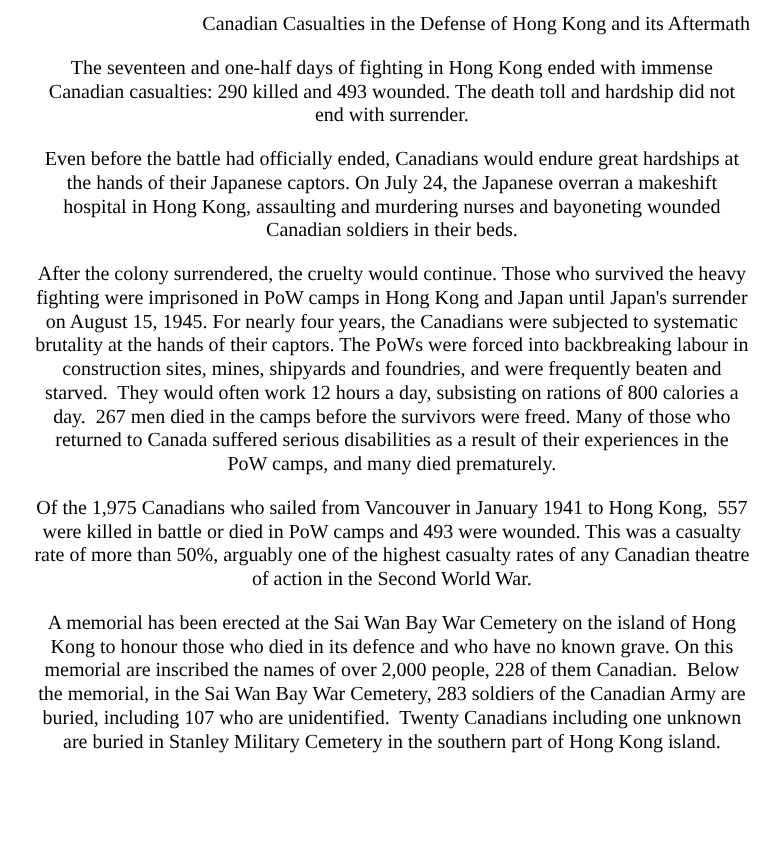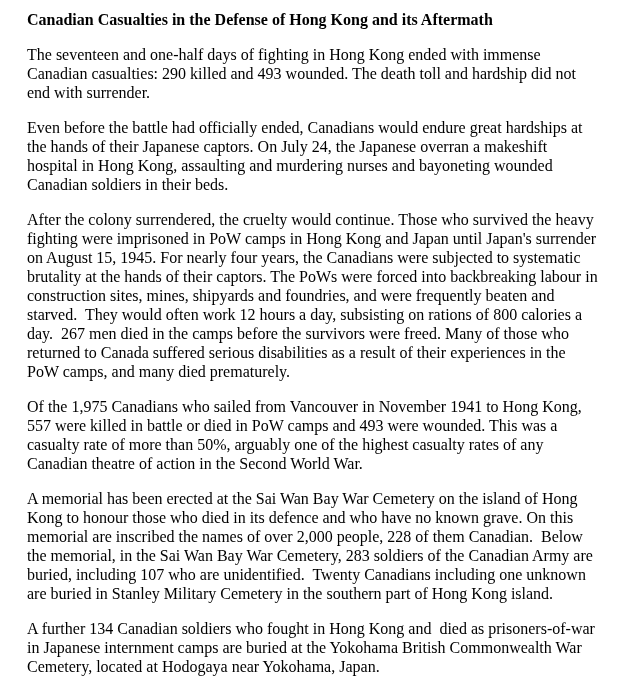--- a/index.html
+++ b/index.html
@@ -14,41 +14,40 @@
     overflow: hidden;
     background: #ffffff;
     color: #000000;
     font-family: "Liberation Serif", "DejaVu Serif", serif;
     font-size: 16px;
     line-height: 19px;
     padding: 10px 21px 0 27px;
   }
   .document-title {
     font-size: 16px;
-    font-weight: bold;
-    text-align: left;
+    font-weight: normal;
+    text-align: right;
     margin: 0 0 16px 0;
     line-height: 19px;
   }
   .document-paragraph {
     margin: 0 0 16px 0;
     white-space: pre-wrap;
-    text-align: left;
+    text-align: center;
   }
 </style>
 </head>
 <body>
 
 <div class="document-page">
   <h1 class="document-title">Canadian Casualties in the Defense of Hong Kong and its Aftermath</h1>
 
   <p class="document-paragraph">The seventeen and one-half days of fighting in Hong Kong ended with immense Canadian casualties: 290 killed and 493 wounded. The death toll and hardship did not end with surrender.</p>
 
   <p class="document-paragraph">Even before the battle had officially ended, Canadians would endure great hardships at the hands of their Japanese captors. On July 24, the Japanese overran a makeshift hospital in Hong Kong, assaulting and murdering nurses and bayoneting wounded Canadian soldiers in their beds.</p>
 
   <p class="document-paragraph">After the colony surrendered, the cruelty would continue. Those who survived the heavy fighting were imprisoned in PoW camps in Hong Kong and Japan until Japan's surrender on August 15, 1945. For nearly four years, the Canadians were subjected to systematic brutality at the hands of their captors. The PoWs were forced into backbreaking labour in construction sites, mines, shipyards and foundries, and were frequently beaten and starved.  They would often work 12 hours a day, subsisting on rations of 800 calories a day.  267 men died in the camps before the survivors were freed. Many of those who returned to Canada suffered serious disabilities as a result of their experiences in the PoW camps, and many died prematurely.</p>
 
-  <p class="document-paragraph">Of the 1,975 Canadians who sailed from Vancouver in November 1941 to Hong Kong,  557 were killed in battle or died in PoW camps and 493 were wounded. This was a casualty rate of more than 50%, arguably one of the highest casualty rates of any Canadian theatre of action in the Second World War.</p>
+  <p class="document-paragraph">Of the 1,975 Canadians who sailed from Vancouver in January 1941 to Hong Kong,  557 were killed in battle or died in PoW camps and 493 were wounded. This was a casualty rate of more than 50%, arguably one of the highest casualty rates of any Canadian theatre of action in the Second World War.</p>
 
   <p class="document-paragraph">A memorial has been erected at the Sai Wan Bay War Cemetery on the island of Hong Kong to honour those who died in its defence and who have no known grave. On this memorial are inscribed the names of over 2,000 people, 228 of them Canadian.  Below the memorial, in the Sai Wan Bay War Cemetery, 283 soldiers of the Canadian Army are buried, including 107 who are unidentified.  Twenty Canadians including one unknown are buried in Stanley Military Cemetery in the southern part of Hong Kong island.</p>
 
-  <p class="document-paragraph">A further 134 Canadian soldiers who fought in Hong Kong and  died as prisoners-of-war in Japanese internment camps are buried at the Yokohama British Commonwealth War Cemetery, located at Hodogaya near Yokohama, Japan.</p>
 </div>
 
 </body></html>

